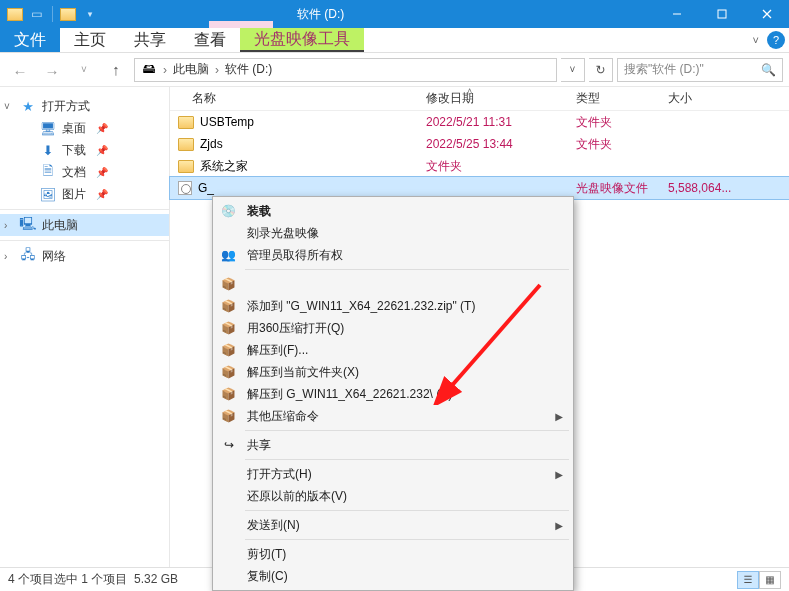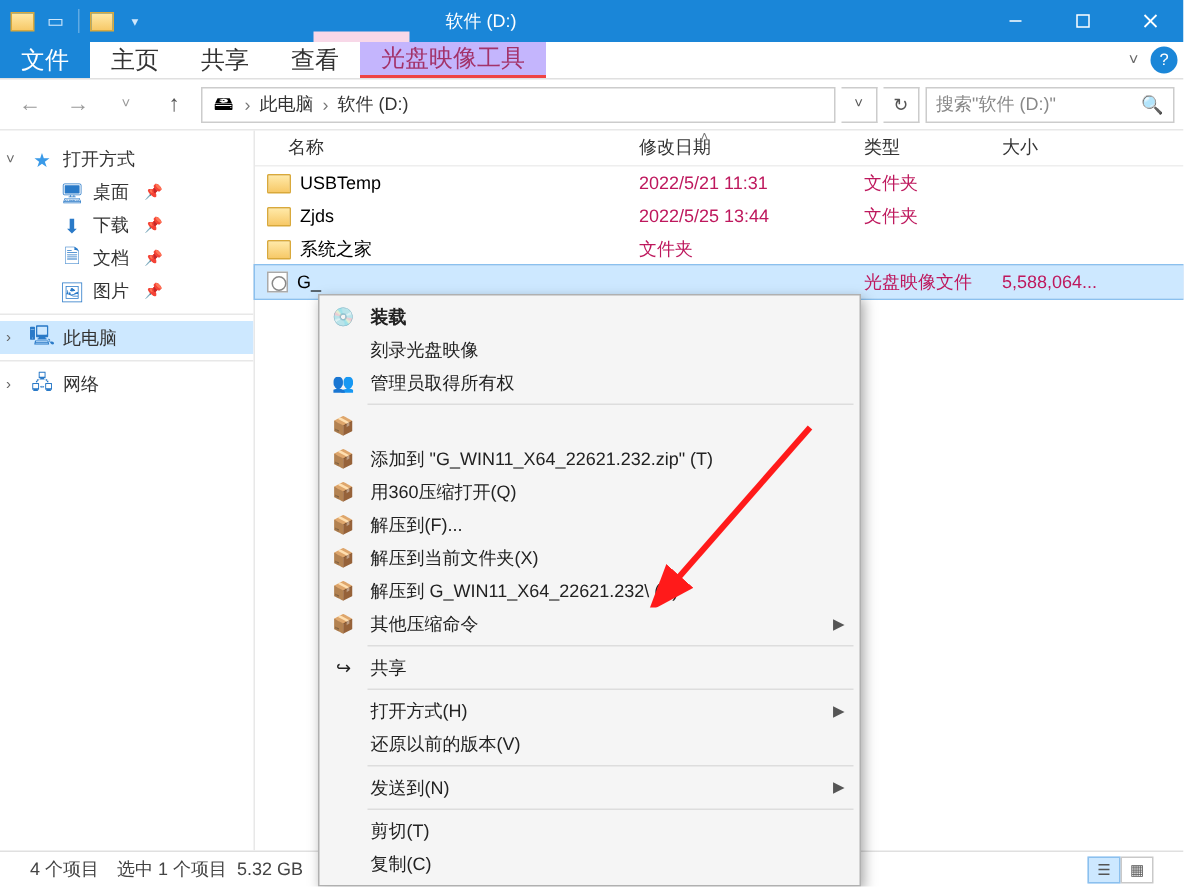--- a/index.html
+++ b/index.html
@@ -14,21 +14,21 @@
   .title-tab.mg { background: #f8d8e8; color: #4d7c0f; margin-left: 110px; margin-top: 42px; }
   .title-tab.name { color: #fff; margin-left: 4px; }
   .win-controls { position: absolute; right: 0; top: 0; height: 100%; display: flex; }
   .win-btn { width: 45px; height: 28px; display: flex; align-items: center; justify-content: center; color: #fff; }
   .win-btn:last-child { background: transparent; }
 
   
   .ribbon { height: 25px; background: #fff; display: flex; align-items: stretch; border-bottom: 1px solid #e0e0e0; position: relative; }
   .rtab { padding: 0 14px; display: flex; align-items: center; font-size: 16px; color: #333; }
   .rtab.file { background: #1a86d8; color: #fff; }
-  .rtab.active { color: #a3336a; border-bottom: 2px solid #ef4444; background: #c4b5fd; }
+  .rtab.active { color: #a3336a; border-bottom: 2px solid #404040; background: #bef264; }
   .ribbon-right { position: absolute; right: 4px; top: 0; height: 100%; display: flex; align-items: center; gap: 8px; }
   .help-icon { width: 18px; height: 18px; border-radius: 50%; background: #1a86d8; color: #fff; display: inline-flex; align-items: center; justify-content: center; font-size: 11px; }
 
   
   .addrrow { height: 34px; display: flex; align-items: center; padding: 0 6px; gap: 4px; background: #fff; border-bottom: 1px solid #e8e8e8; }
   .nav-arrow { width: 28px; height: 28px; display: flex; align-items: center; justify-content: center; color: #999; font-size: 15px; }
   .nav-arrow.enabled { color: #555; }
   .addrbox { flex: 1; height: 24px; border: 1px solid #ccc; display: flex; align-items: center; padding: 0 6px; gap: 6px; font-size: 12px; }
   .addrbox .crumb { display: flex; align-items: center; gap: 4px; color: #333; }
   .addrbox .sep { color: #777; }
@@ -67,21 +67,21 @@
   
   .ctxmenu { position: absolute; left: 212px; top: 196px; width: 362px; background: #f5f5f5; border: 1px solid #b0b0b0; box-shadow: 2px 3px 8px rgba(0,0,0,0.35); padding: 3px 2px; z-index: 20; }
   .ctx-item { display: flex; align-items: center; height: 22px; font-size: 12px; color: #222; padding-left: 4px; gap: 8px; }
   .ctx-item .ci { width: 20px; height: 18px; display: inline-flex; align-items: center; justify-content: center; }
   .ctx-item .arrow { margin-left: auto; margin-right: 8px; color: #555; font-size: 10px; }
   .ctx-item.indent { padding-left: 32px; }
   .ctx-sep { height: 1px; background: #ddd; margin: 3px 2px 3px 30px; }
   .ctx-item.bold { font-weight: 600; }
 
   
-  .statusbar { position: absolute; bottom: 0; left: 0; right: 0; height: 24px; border-top: 1px solid #e0e0e0; background: #fff; display: flex; align-items: center; font-size: 12px; color: #444; padding: 0 20px; gap: 12px; }
+  .statusbar { position: absolute; bottom: 0; left: 0; right: 0; height: 24px; border-top: 1px solid #e0e0e0; background: #fff; display: flex; align-items: center; font-size: 12px; color: #444; padding: 0 8px; gap: 0; }
   .view-toggle { margin-left: auto; display: flex; gap: 0; }
   .vt { width: 22px; height: 18px; border: 1px solid #c9c9c9; display:flex; align-items:center; justify-content:center; font-size:10px; color:#555; }
   .vt.active { background: #cde8ff; border-color:#8bc0ee; }
 
   
   .red-arrow { position: absolute; left: 430px; top: 275px; z-index: 30; pointer-events: none; }
 
   .tiny-icon-yellow { width:16px; height:13px; background:linear-gradient(#ffe9a8,#f7c968); border:1px solid #d9a93b; display:inline-block; }
 </style>
 </head>

